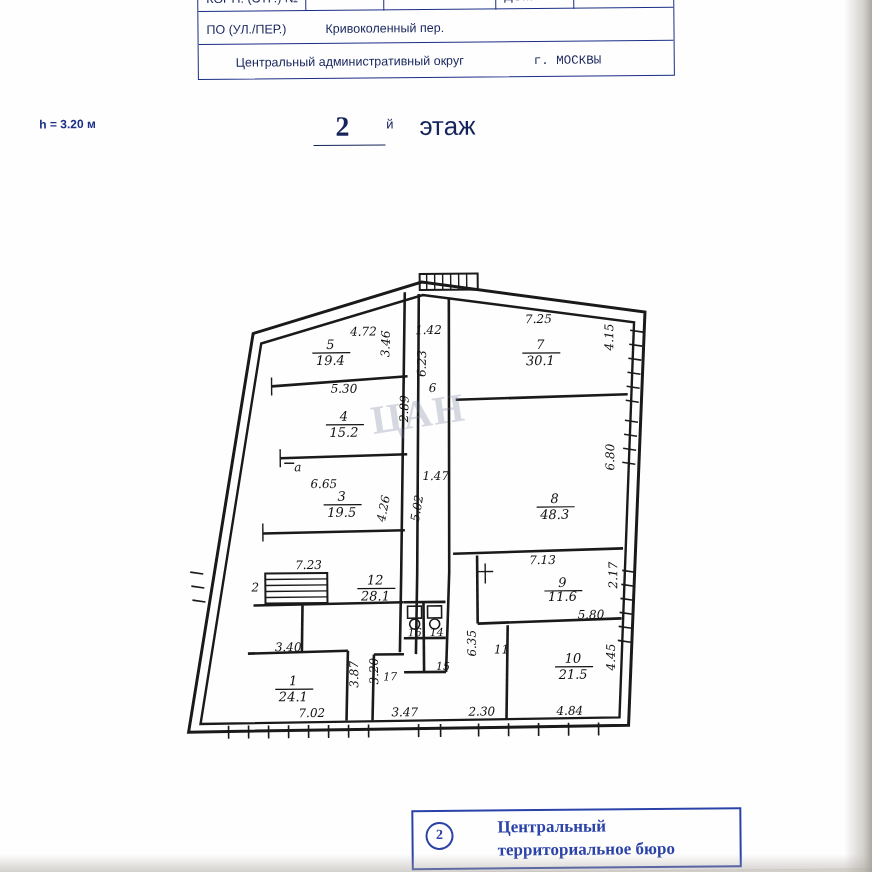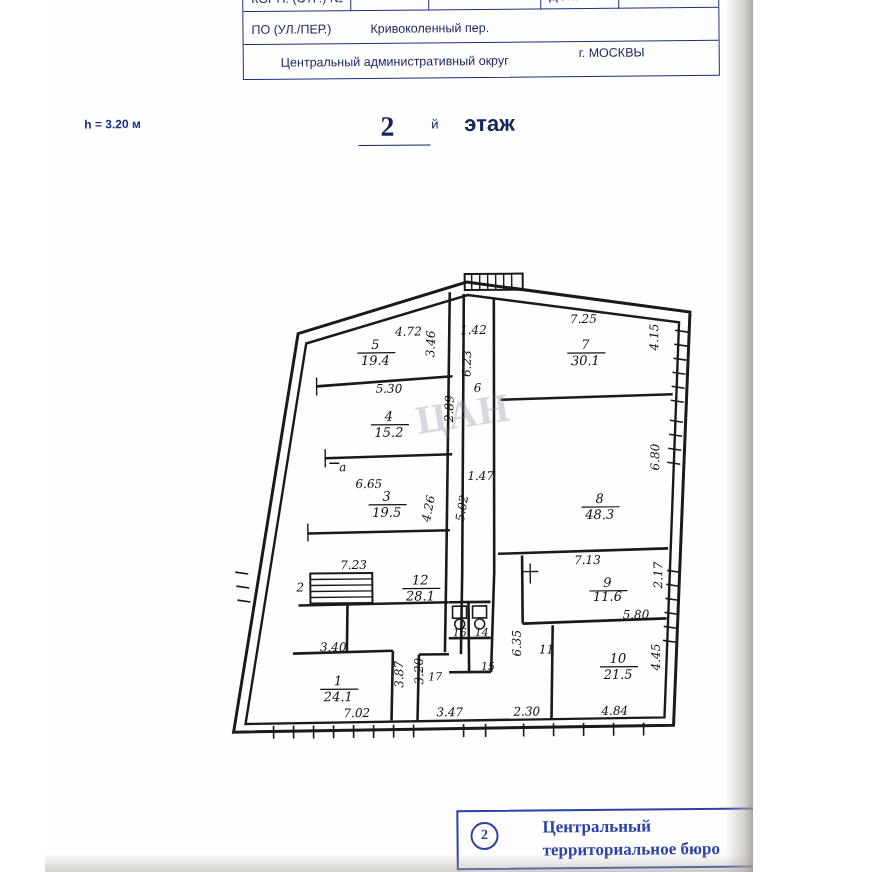--- a/index.html
+++ b/index.html
@@ -10,25 +10,24 @@
   body {
     width: 872px;
     height: 872px;
     overflow: hidden;
     font-family: "Liberation Sans", sans-serif;
     position: relative;
   }
   #page {
     position: absolute;
     left: 0; top: 0;
-    width: 708px;
+    width: 872px;
     height: 872px;
     background: #f7f5f1;
     overflow: hidden;
-    margin-left: 45px;
   }
   
   .sheet {
     position: absolute;
     left: -14px;
     top: -8px;
     width: 890px;
     height: 880px;
     background: #fefefe;
     transform: rotate(-0.5deg);
@@ -123,22 +122,22 @@
     position: absolute;
     left: 403px;
     top: 124px;
     font-size: 13px;
     color: #16245c;
   }
   .floor-word {
     position: absolute;
     left: 436px;
     top: 119px;
-    font-size: 22px;
-    font-weight: bold;
+    font-size: 26px;
+    font-weight: normal;
     color: #16245c;
   }
 
   
   .plan {
     position: absolute;
     left: 190px;
     top: 280px;
     width: 500px;
     height: 490px;
@@ -212,21 +211,21 @@
       <div class="vline" style="left:185px; top:22px; height:25px;"></div>
       <span class="f-hand" style="left:243px; top:23px;">4</span>
       <div class="vline" style="left:297px; top:22px; height:25px;"></div>
       <span class="f-label" style="left:306px; top:27px;">ДОМ №</span>
       <div class="vline" style="left:375px; top:22px; height:25px;"></div>
 
       <span class="f-label" style="left:8px; top:58px;">ПО (УЛ./ПЕР.)</span>
       <span class="f-value" style="left:127px; top:58px;">Кривоколенный пер.</span>
 
       <span class="f-value" style="left:37px; top:91px;">Центральный административный округ</span>
-      <span class="f-value" style="left:335px; top:84px;">г. МОСКВЫ</span>
+      <span class="f-value" style="left:335px; top:92px;font-family:Liberation Mono, monospace;">г. МОСКВЫ</span>
     </div>
 
     <div class="h-note">h = 3.20 м</div>
     <div class="floor-num">2</div>
     <div class="floor-num-underline"></div>
     <div class="floor-suffix">й</div>
     <div class="floor-word">этаж</div>
 
     <div class="plan">
       <svg width="500" height="490" viewBox="0 0 500 490" xmlns="http://www.w3.org/2000/svg">

